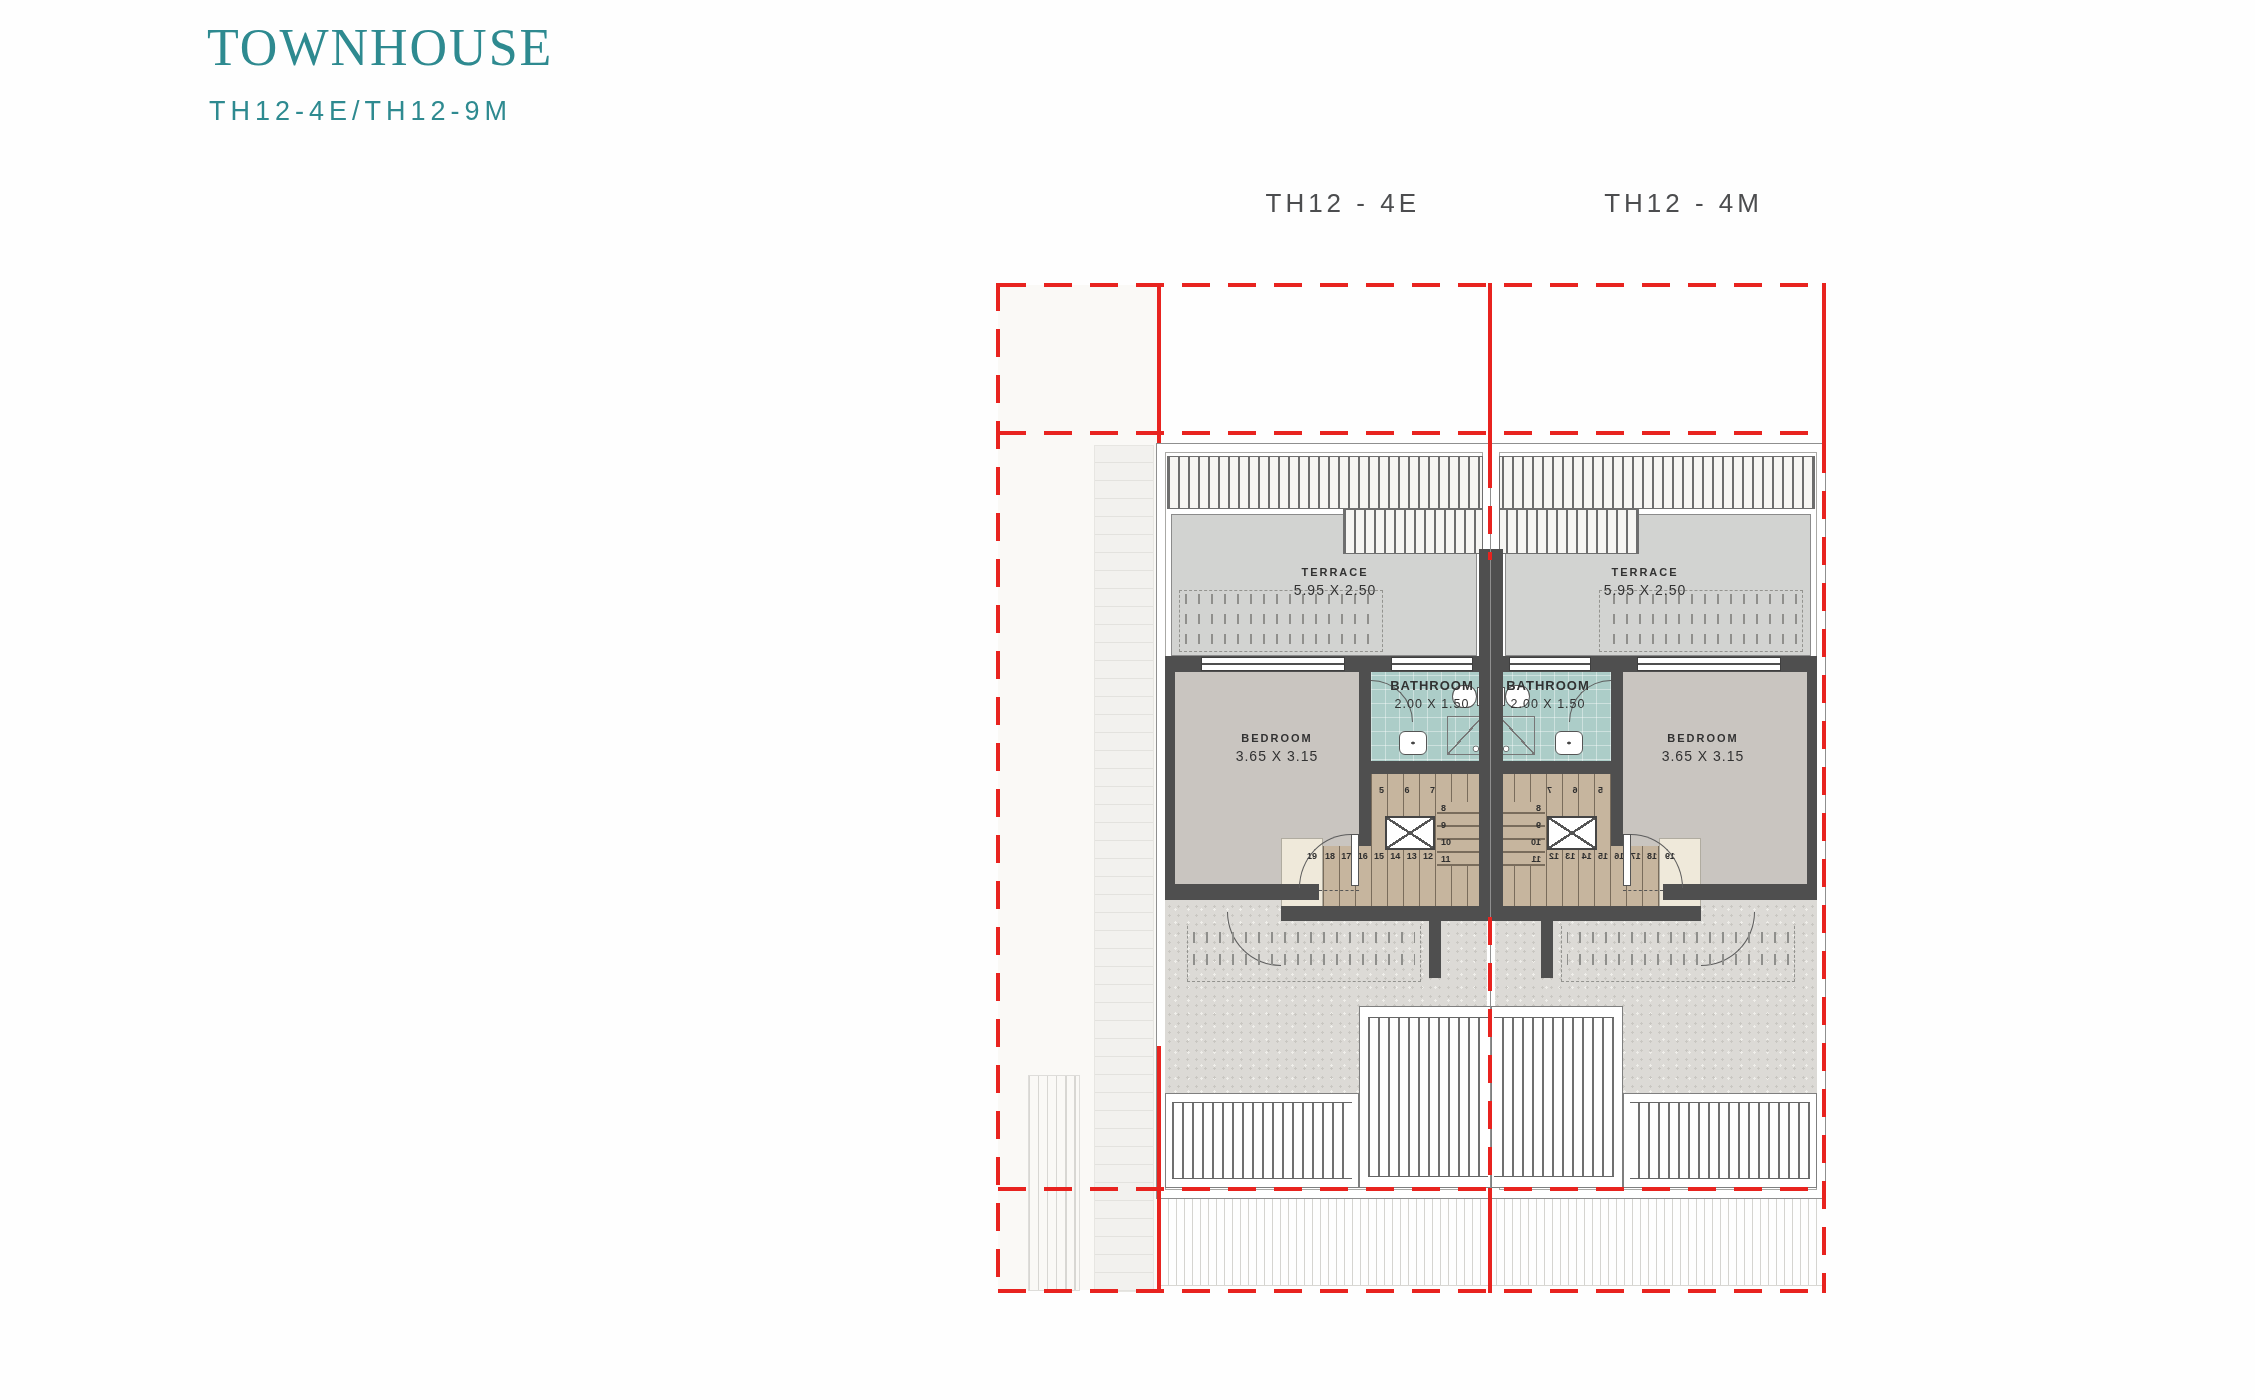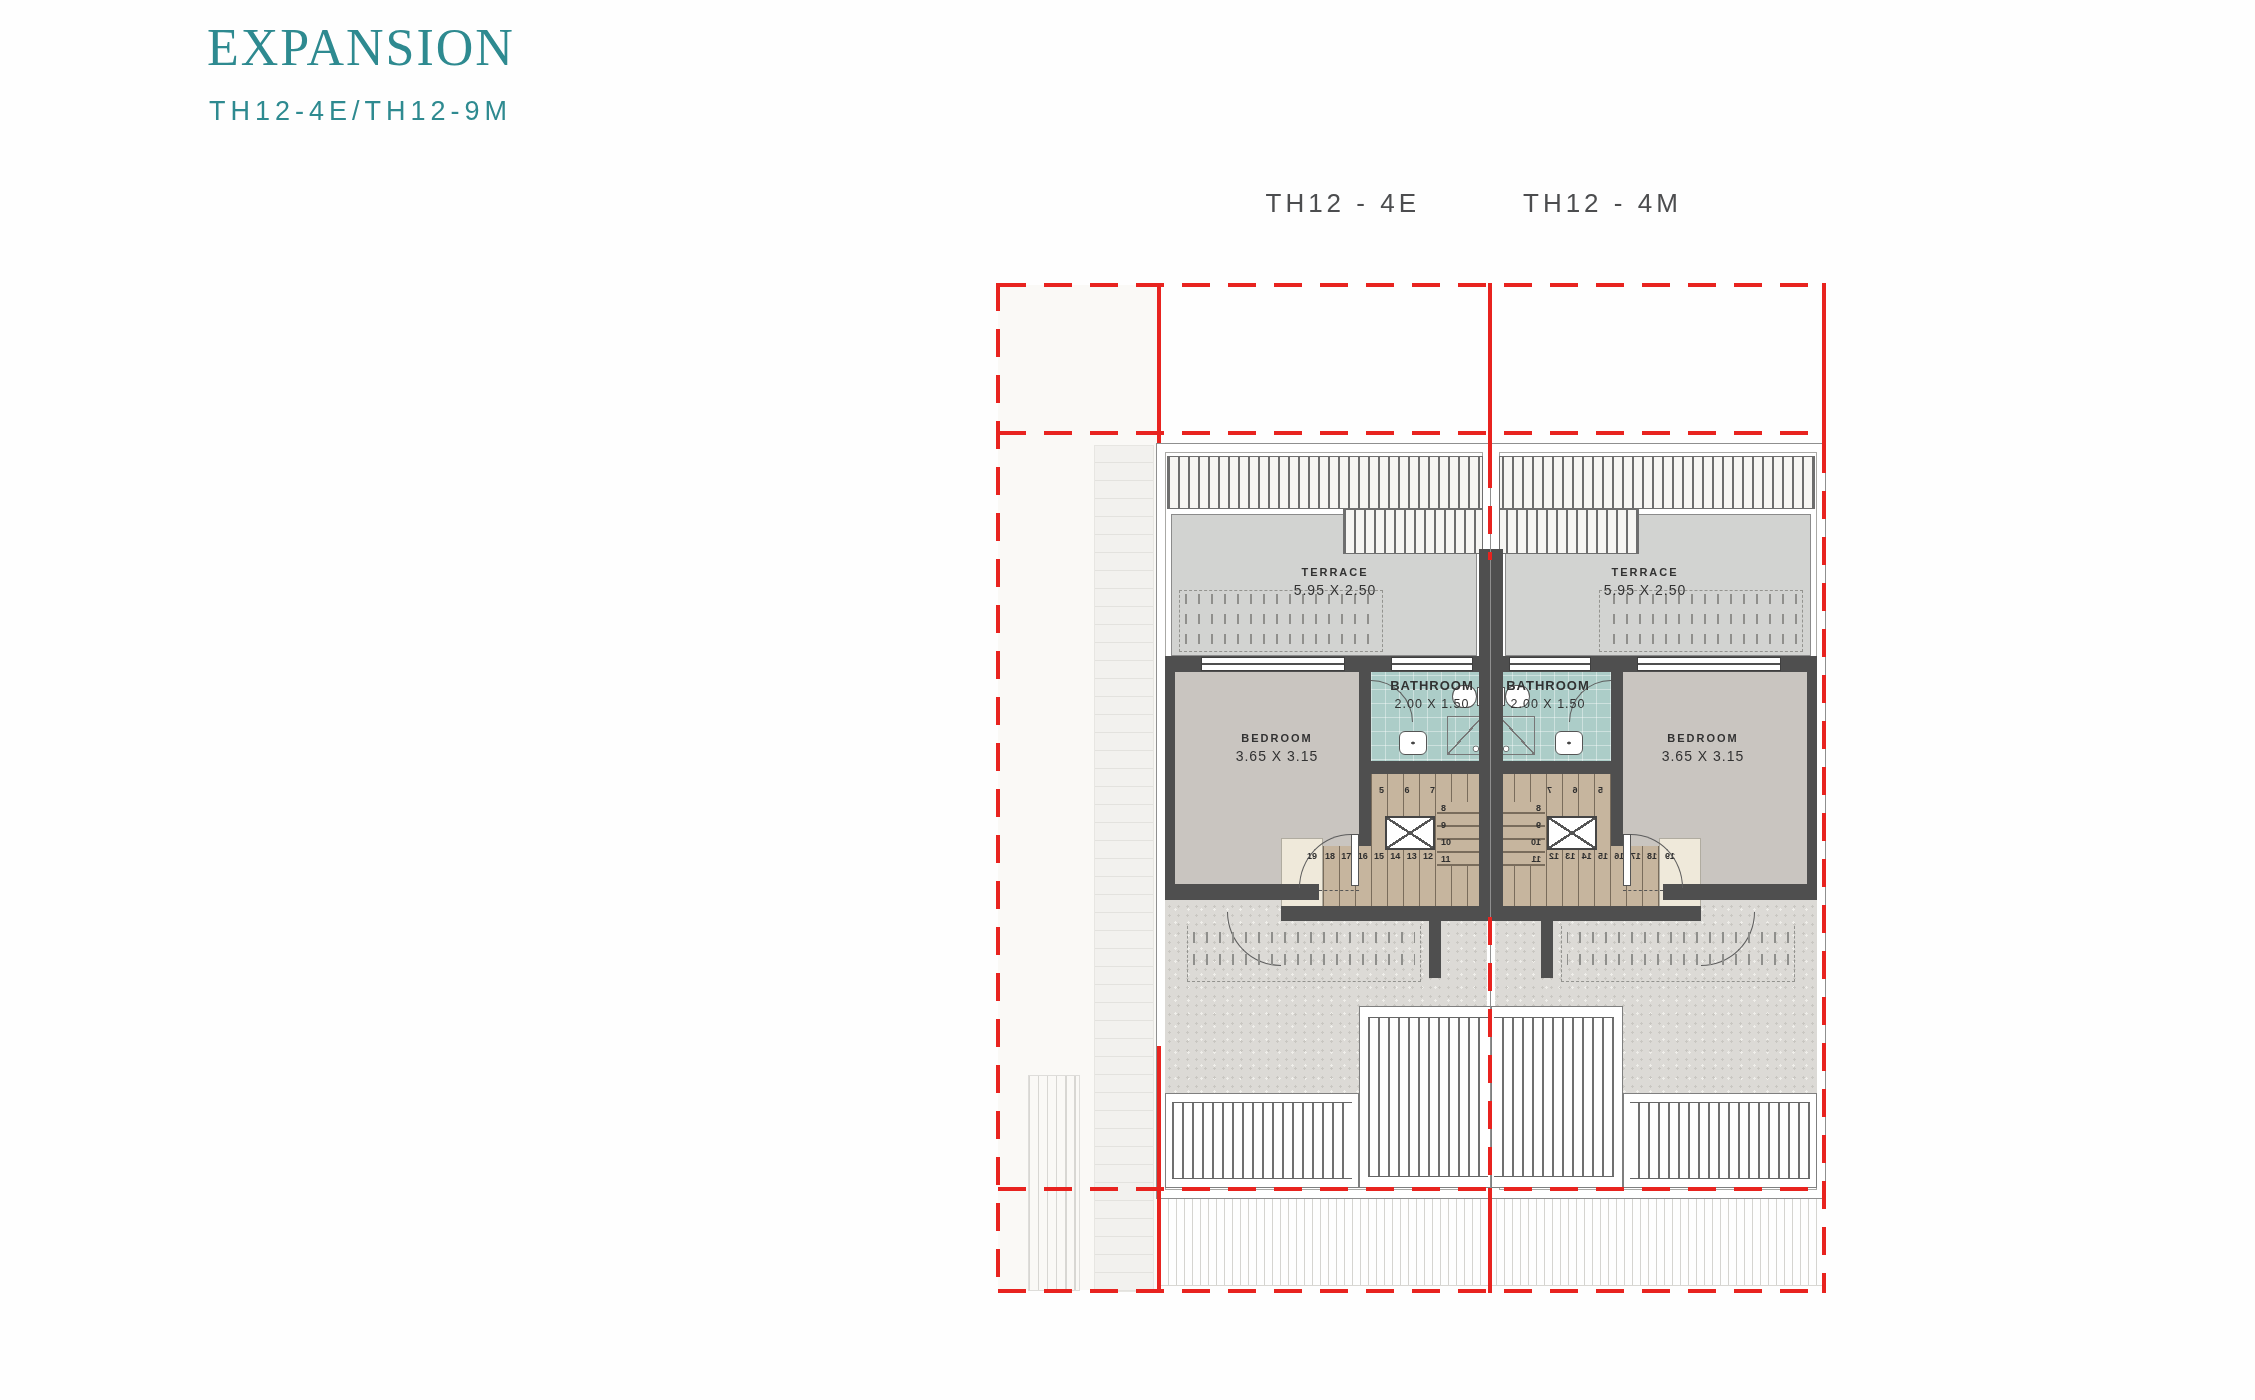--- a/index.html
+++ b/index.html
@@ -46,25 +46,25 @@
   .roomlbl .rdims{font-size:14px;letter-spacing:1px;font-weight:400;margin-top:4px;}
   .roomlbl.small .rname{font-size:13px;letter-spacing:1px;}
   .roomlbl.small .rdims{font-size:12.5px;}
   .stnum{position:absolute;display:flex;}
 </style>
 </head>
 <body>
 
 <div id="stage">
 
-  <div class="a" style="left:207px;top:18px;font-family:'Liberation Serif',serif;font-size:52px;letter-spacing:2px;color:#2e8a90;">EXPANSION</div>
+  <div class="a" style="left:207px;top:18px;font-family:'Liberation Serif',serif;font-size:52px;letter-spacing:2px;color:#2e8a90;">TOWNHOUSE</div>
   <div class="a" style="left:209px;top:96px;font-size:27px;letter-spacing:5px;color:#2e8a90;font-weight:400;">TH12-4E/TH12-9M</div>
 
   <div class="a" style="left:1180px;top:188px;width:240px;text-align:right;font-size:26px;letter-spacing:4px;color:#4c4d4f;">TH12 - 4E</div>
-  <div class="a" style="left:1523px;top:188px;width:240px;text-align:left;font-size:26px;letter-spacing:4px;color:#4c4d4f;">TH12 - 4M</div>
+  <div class="a" style="left:1523px;top:188px;width:240px;text-align:right;font-size:26px;letter-spacing:4px;color:#4c4d4f;">TH12 - 4M</div>
 
   <div class="a" style="left:998px;top:285px;width:160px;height:1005px;background:#faf9f6;"></div>
   <div class="ghosth" style="left:1094px;top:445px;width:58px;height:845px;"></div>
   <div class="ghostv" style="left:1028px;top:1075px;width:50px;height:214px;border:1px solid #deddda;"></div>
   <div class="ghostv" style="left:1160px;top:1197px;width:664px;height:88px;background-image:repeating-linear-gradient(90deg,#d5d4d0 0 1.5px,transparent 1.5px 8px);border-bottom:1px solid #d8d7d3;"></div>
 
   <div class="unit" style="left:1156px;">
     <div class="innerline"></div>
 
     <div class="slats" style="left:10px;top:12px;width:316px;height:53px;"></div>

